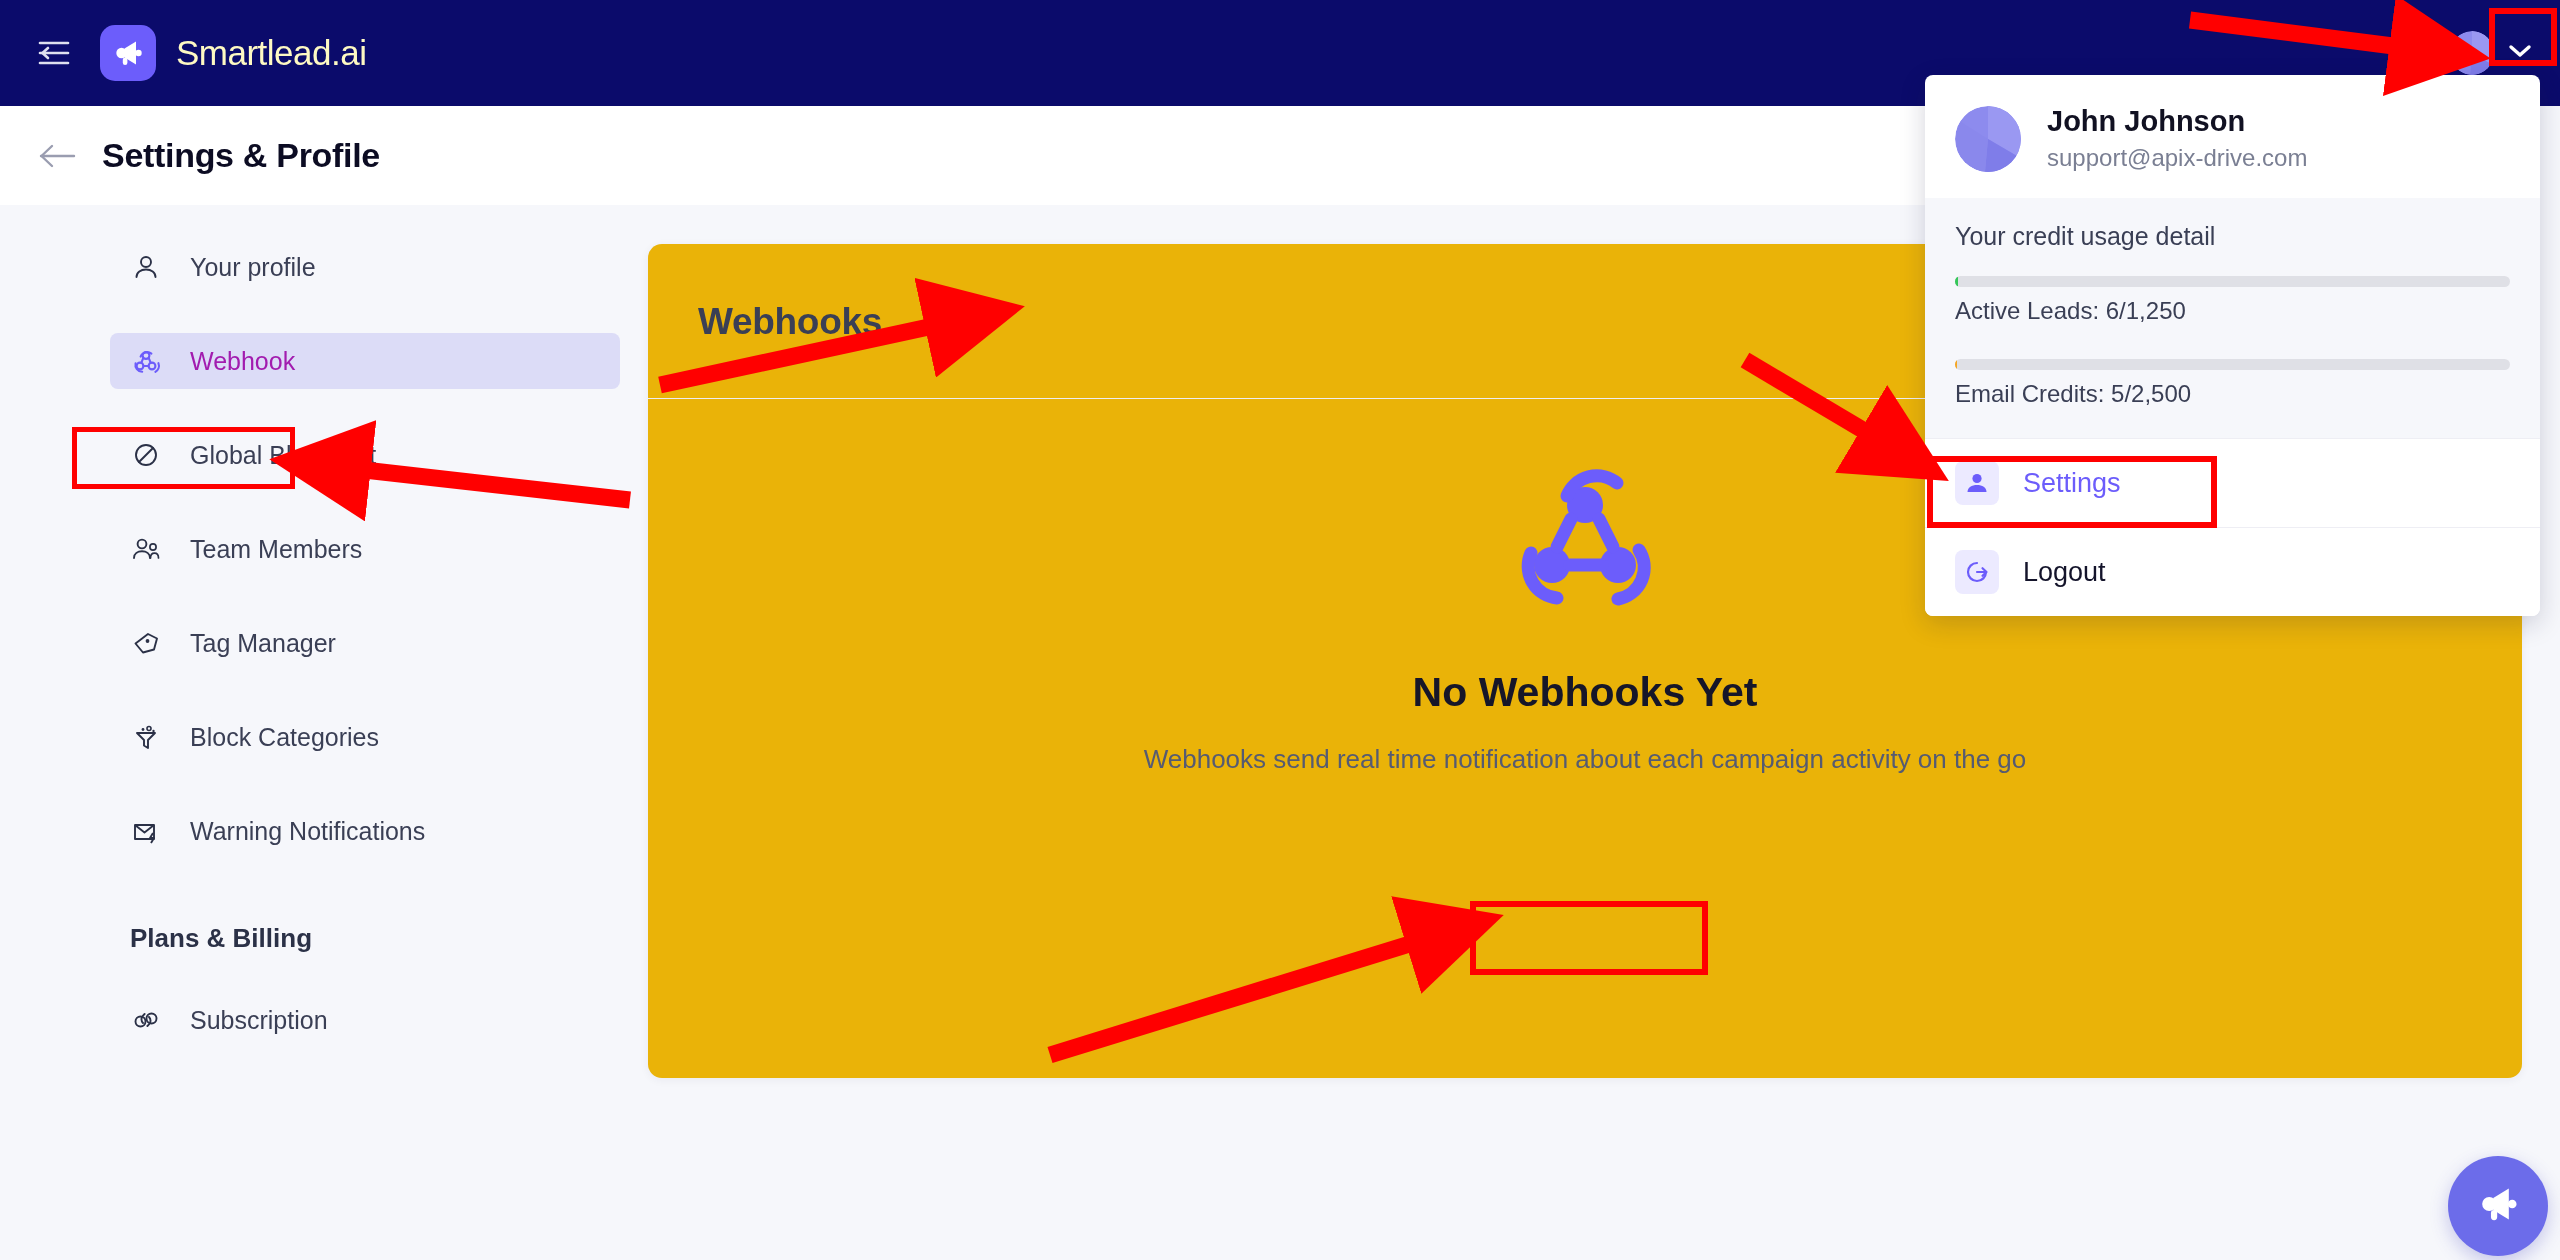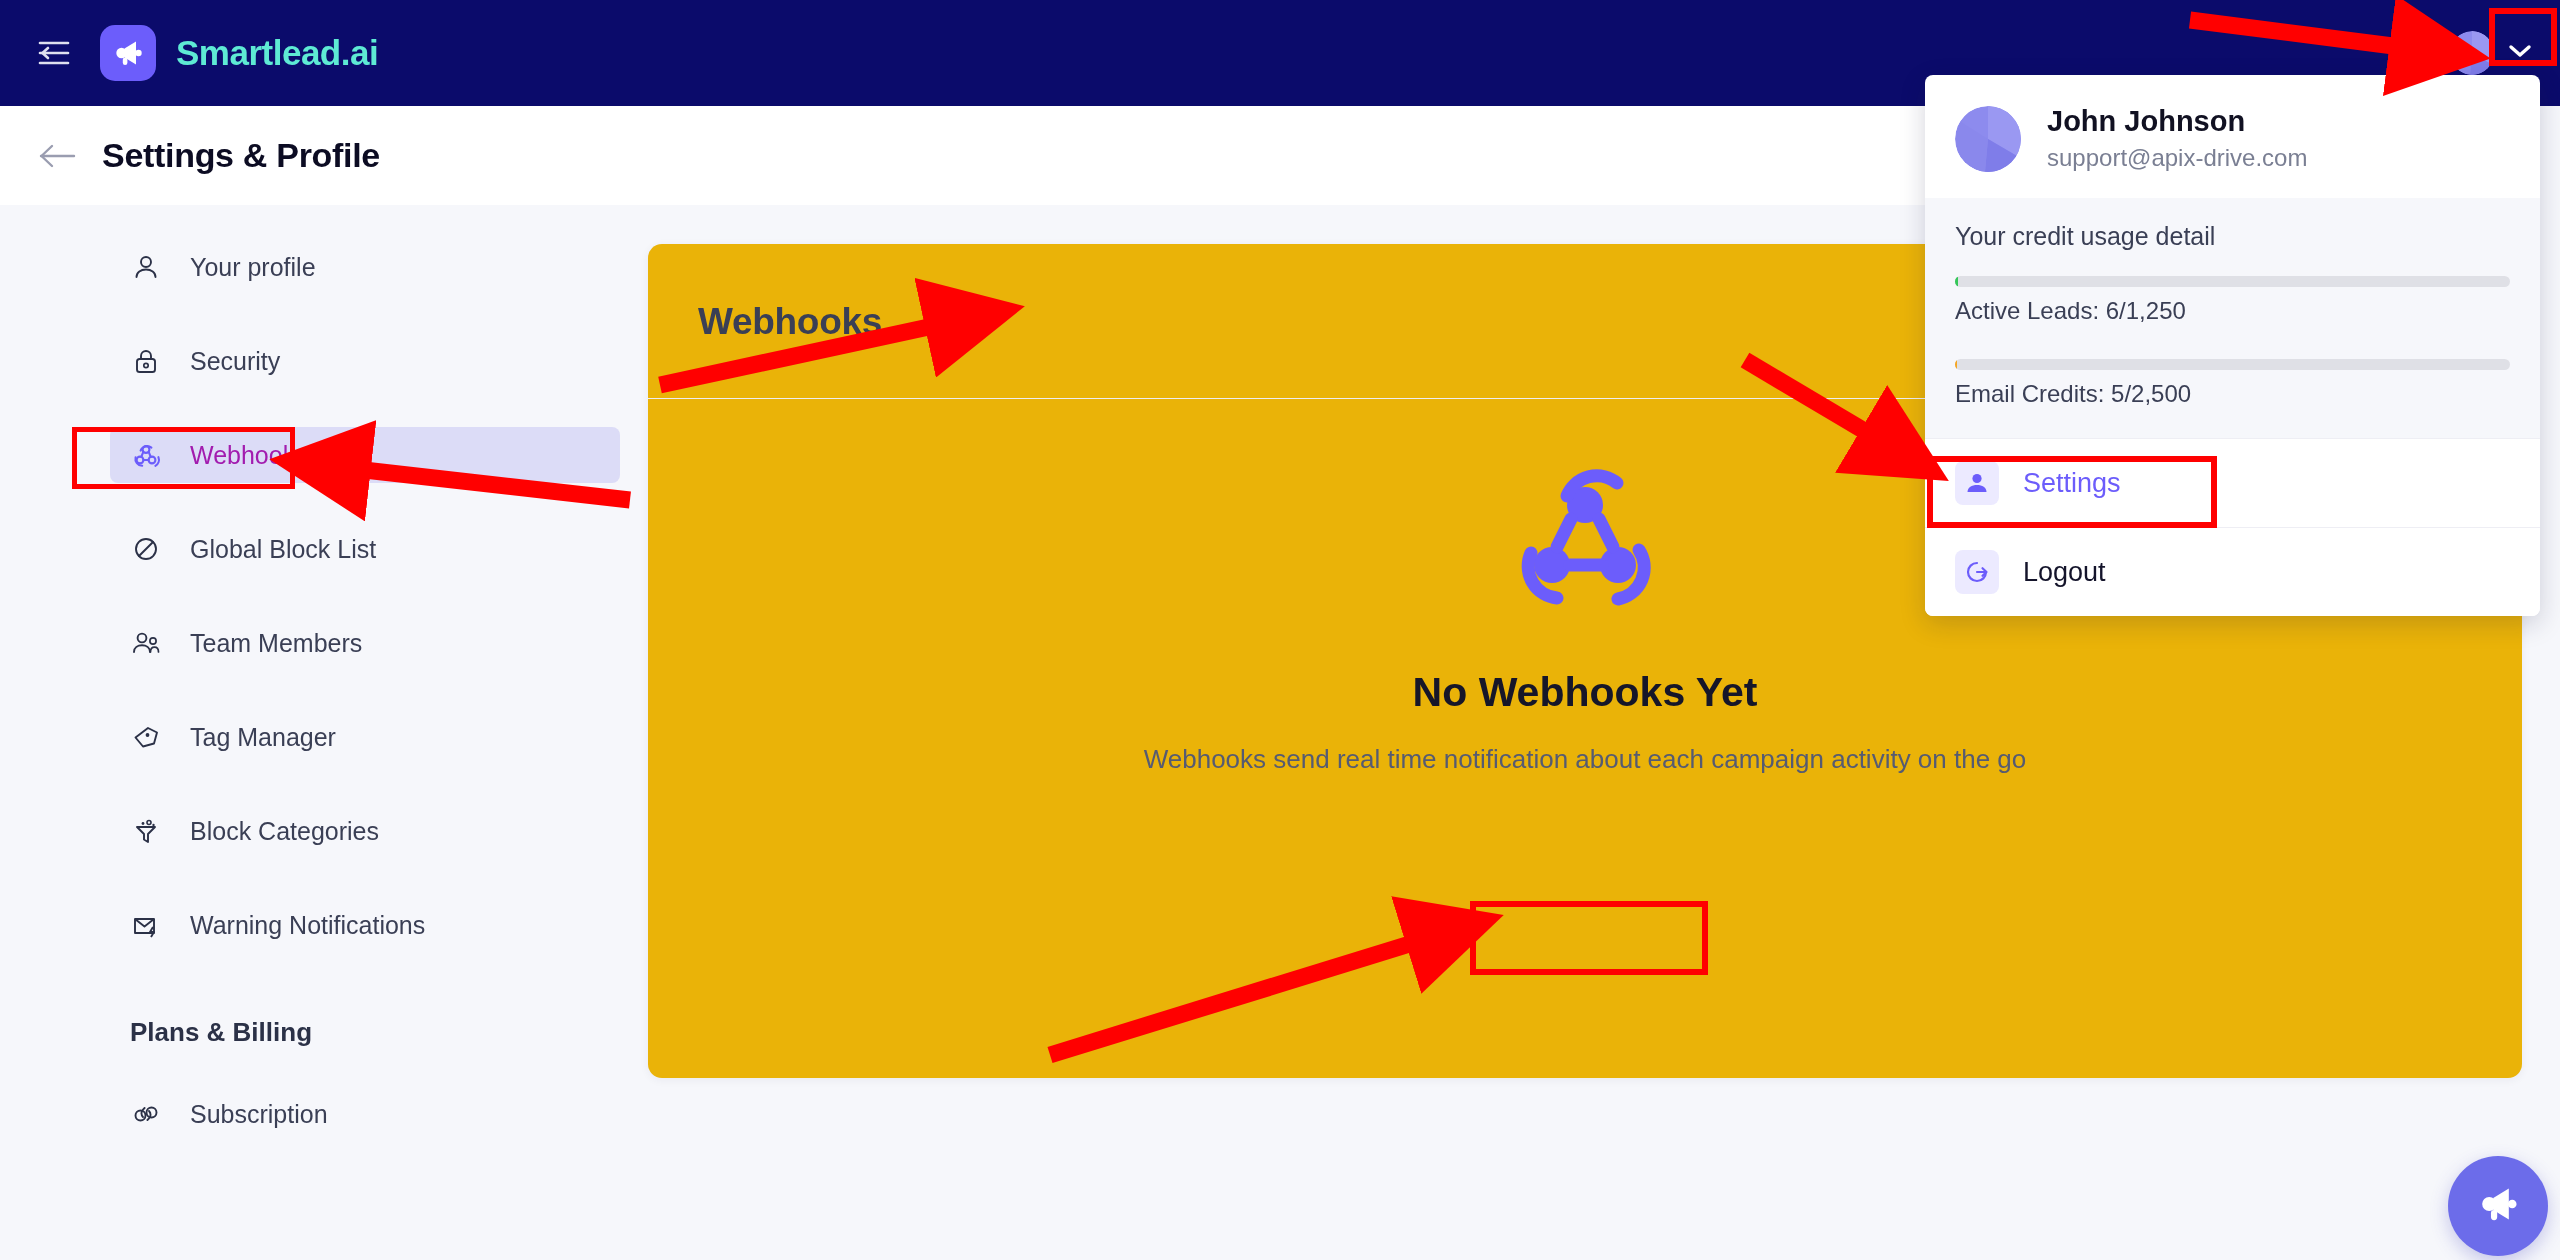--- a/index.html
+++ b/index.html
@@ -16,21 +16,21 @@
     position: absolute; left: 0; top: 0; width: 2560px; height: 106px;
     background: #0b0b6b; display: flex; align-items: center;
     z-index: 5;
   }
   .hamburger { margin-left: 32px; width: 44px; height: 44px; display:flex; align-items:center; justify-content:center; cursor:pointer; }
   .brand { display:flex; align-items:center; margin-left: 24px; gap: 20px; }
   .brand-logo {
     width: 56px; height: 56px; border-radius: 15px;
     background: #6c5dfb; display:flex; align-items:center; justify-content:center;
   }
-  .brand-name { color:#5eead4; font-size: 35px; font-weight: 700; letter-spacing:-0.5px; }
+  .brand-name { color:#fef9c3; font-size: 35px; font-weight: 400; letter-spacing:-0.5px; }
 
   .nav-right { margin-left:auto; margin-right: 28px; display:flex; align-items:center; gap:14px; cursor:pointer; }
   .avatar-sm { width: 44px; height: 44px; border-radius: 50%; overflow:hidden; }
   .chev { color:#fff; }
 
   
   .hl-avatar {
     position:absolute; left: 2489px; top: 8px; width: 68px; height: 58px;
     border: 6px solid #ff0000; z-index: 7; pointer-events:none;
   }
@@ -193,30 +193,20 @@
     <div class="snav-item">
       <span class="si-ic">
         <svg width="28" height="28" viewBox="0 0 28 28" fill="none">
           <circle cx="14" cy="9" r="5" stroke="#2b3147" stroke-width="1.9"></circle>
           <path d="M4.5 24c0-4.8 4.3-7.5 9.5-7.5s9.5 2.7 9.5 7.5" stroke="#2b3147" stroke-width="1.9" stroke-linecap="round"></path>
         </svg>
       </span>
       <span>Your profile</span>
     </div>
 
-    <div class="snav-item">
-      <span class="si-ic">
-        <svg width="28" height="28" viewBox="0 0 28 28" fill="none">
-          <rect x="5" y="12" width="18" height="13" rx="2.6" stroke="#2b3147" stroke-width="1.9"></rect>
-          <path d="M9 12V9a5 5 0 0 1 10 0v3" stroke="#2b3147" stroke-width="1.9" stroke-linecap="round"></path>
-          <circle cx="14" cy="18.5" r="2.2" stroke="#2b3147" stroke-width="1.7"></circle>
-        </svg>
-      </span>
-      <span>Security</span>
-    </div>
 
     <div class="snav-item active">
       <span class="si-ic">
         <svg width="30" height="30" viewBox="0 0 30 30" fill="none" stroke="#6c5dfb" stroke-width="2.1" stroke-linecap="round">
           <circle cx="15" cy="9.5" r="3.4"></circle>
           <circle cx="9" cy="20" r="3.4"></circle>
           <circle cx="21" cy="20" r="3.4"></circle>
           <path d="M12.3 11.8 L10.3 16.8"></path>
           <path d="M17.7 11.8 L19.7 16.8"></path>
           <path d="M12.4 20 H17.6"></path>

